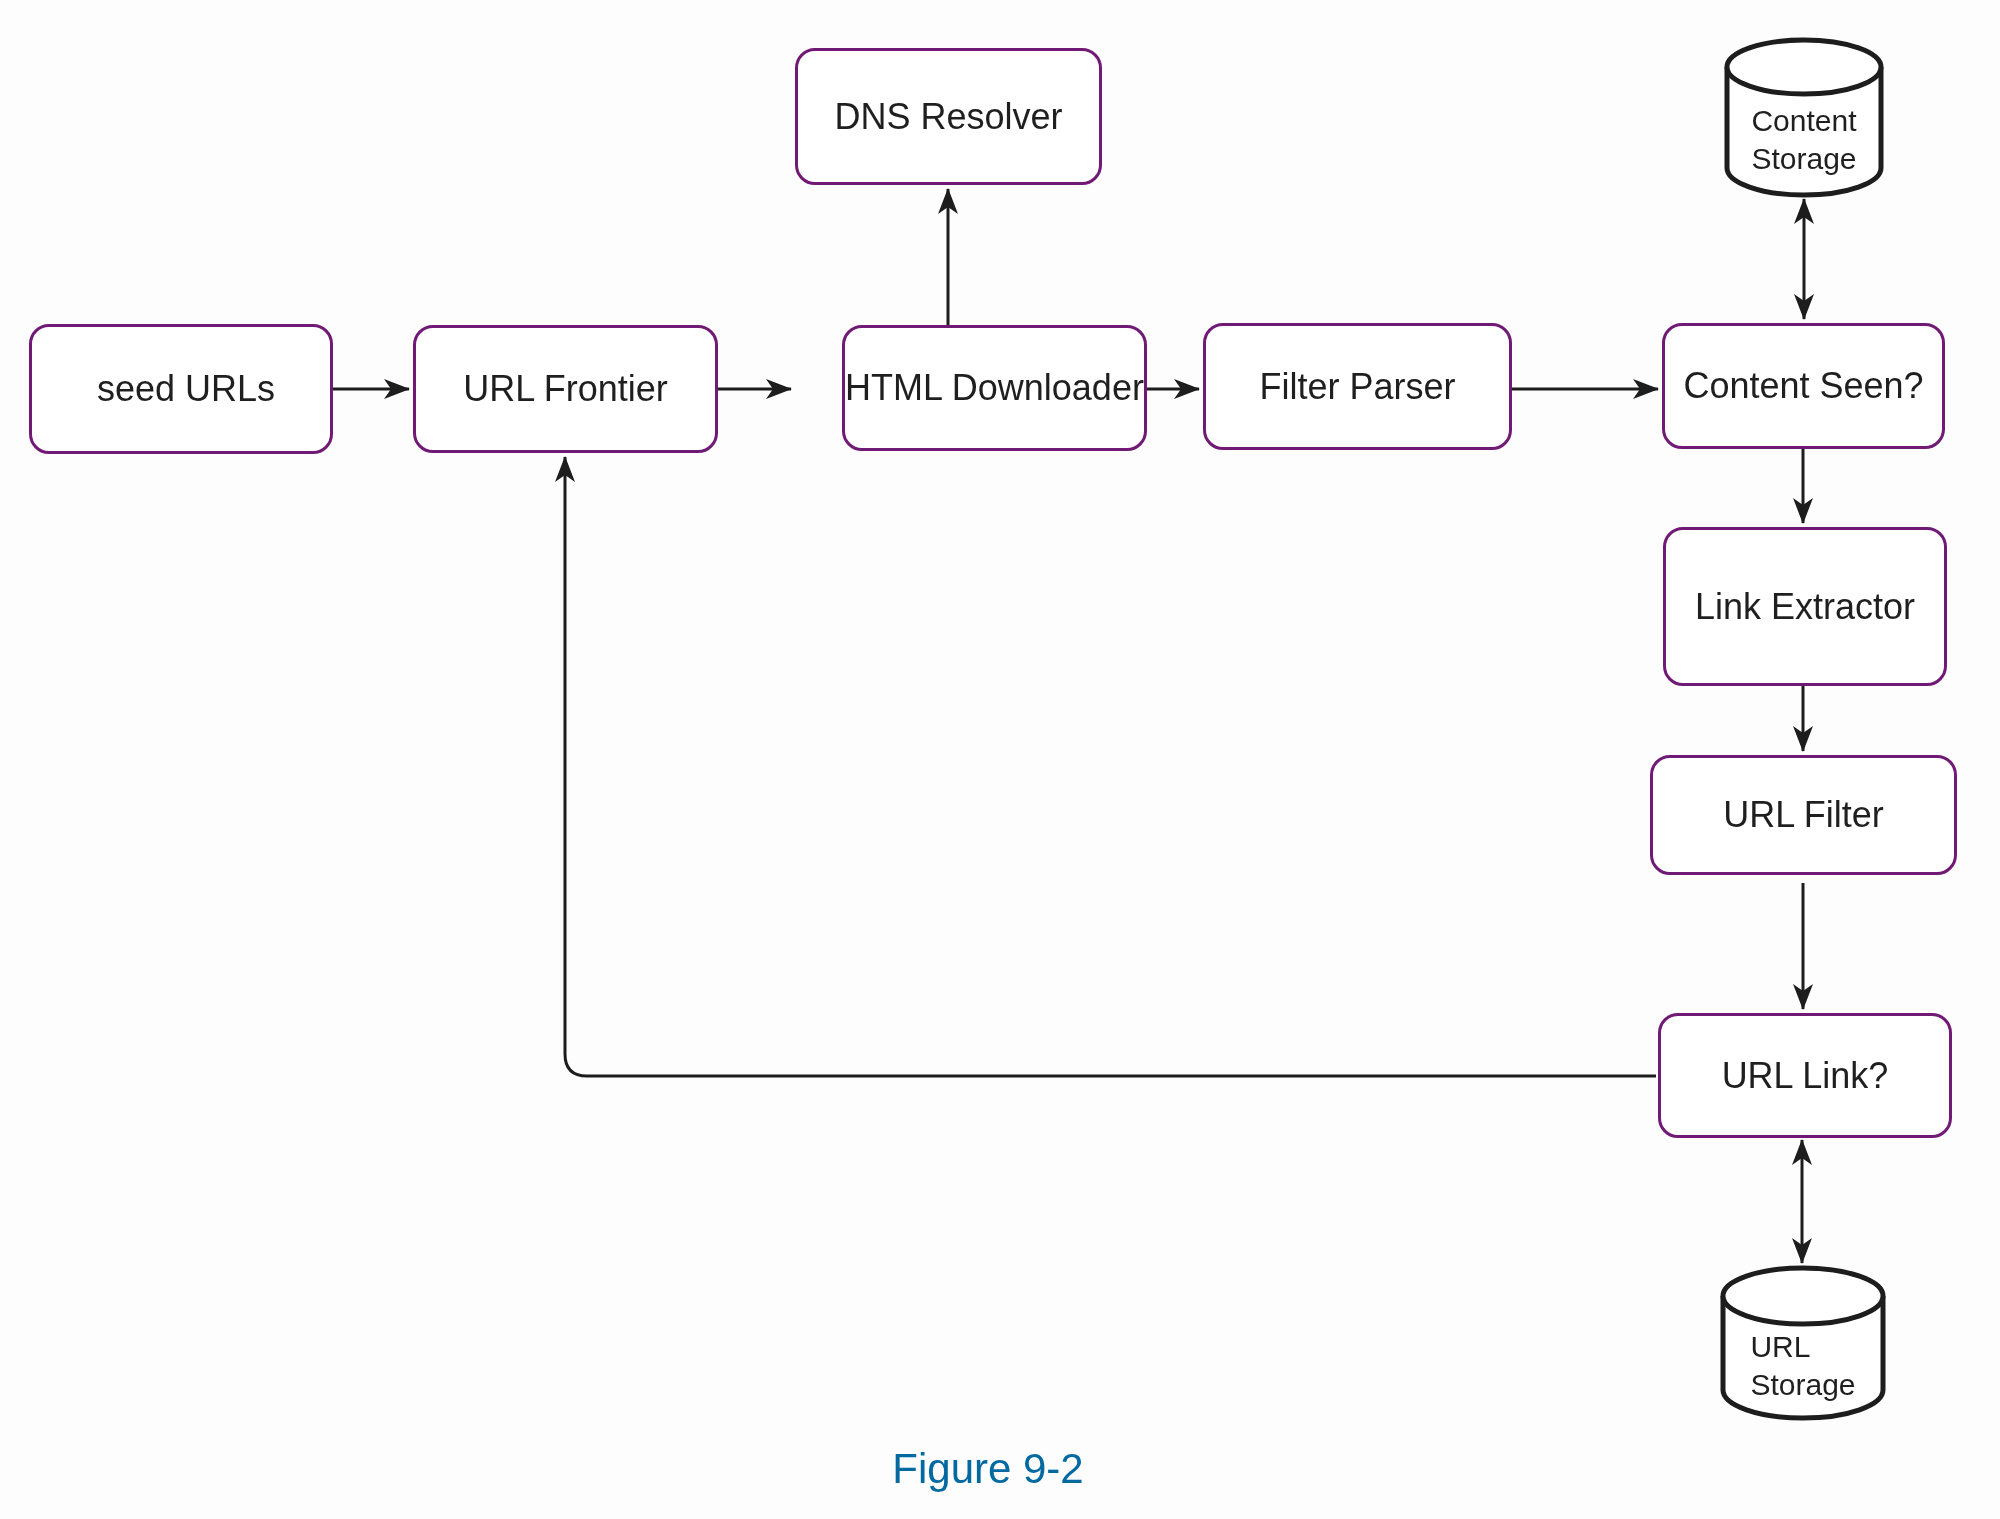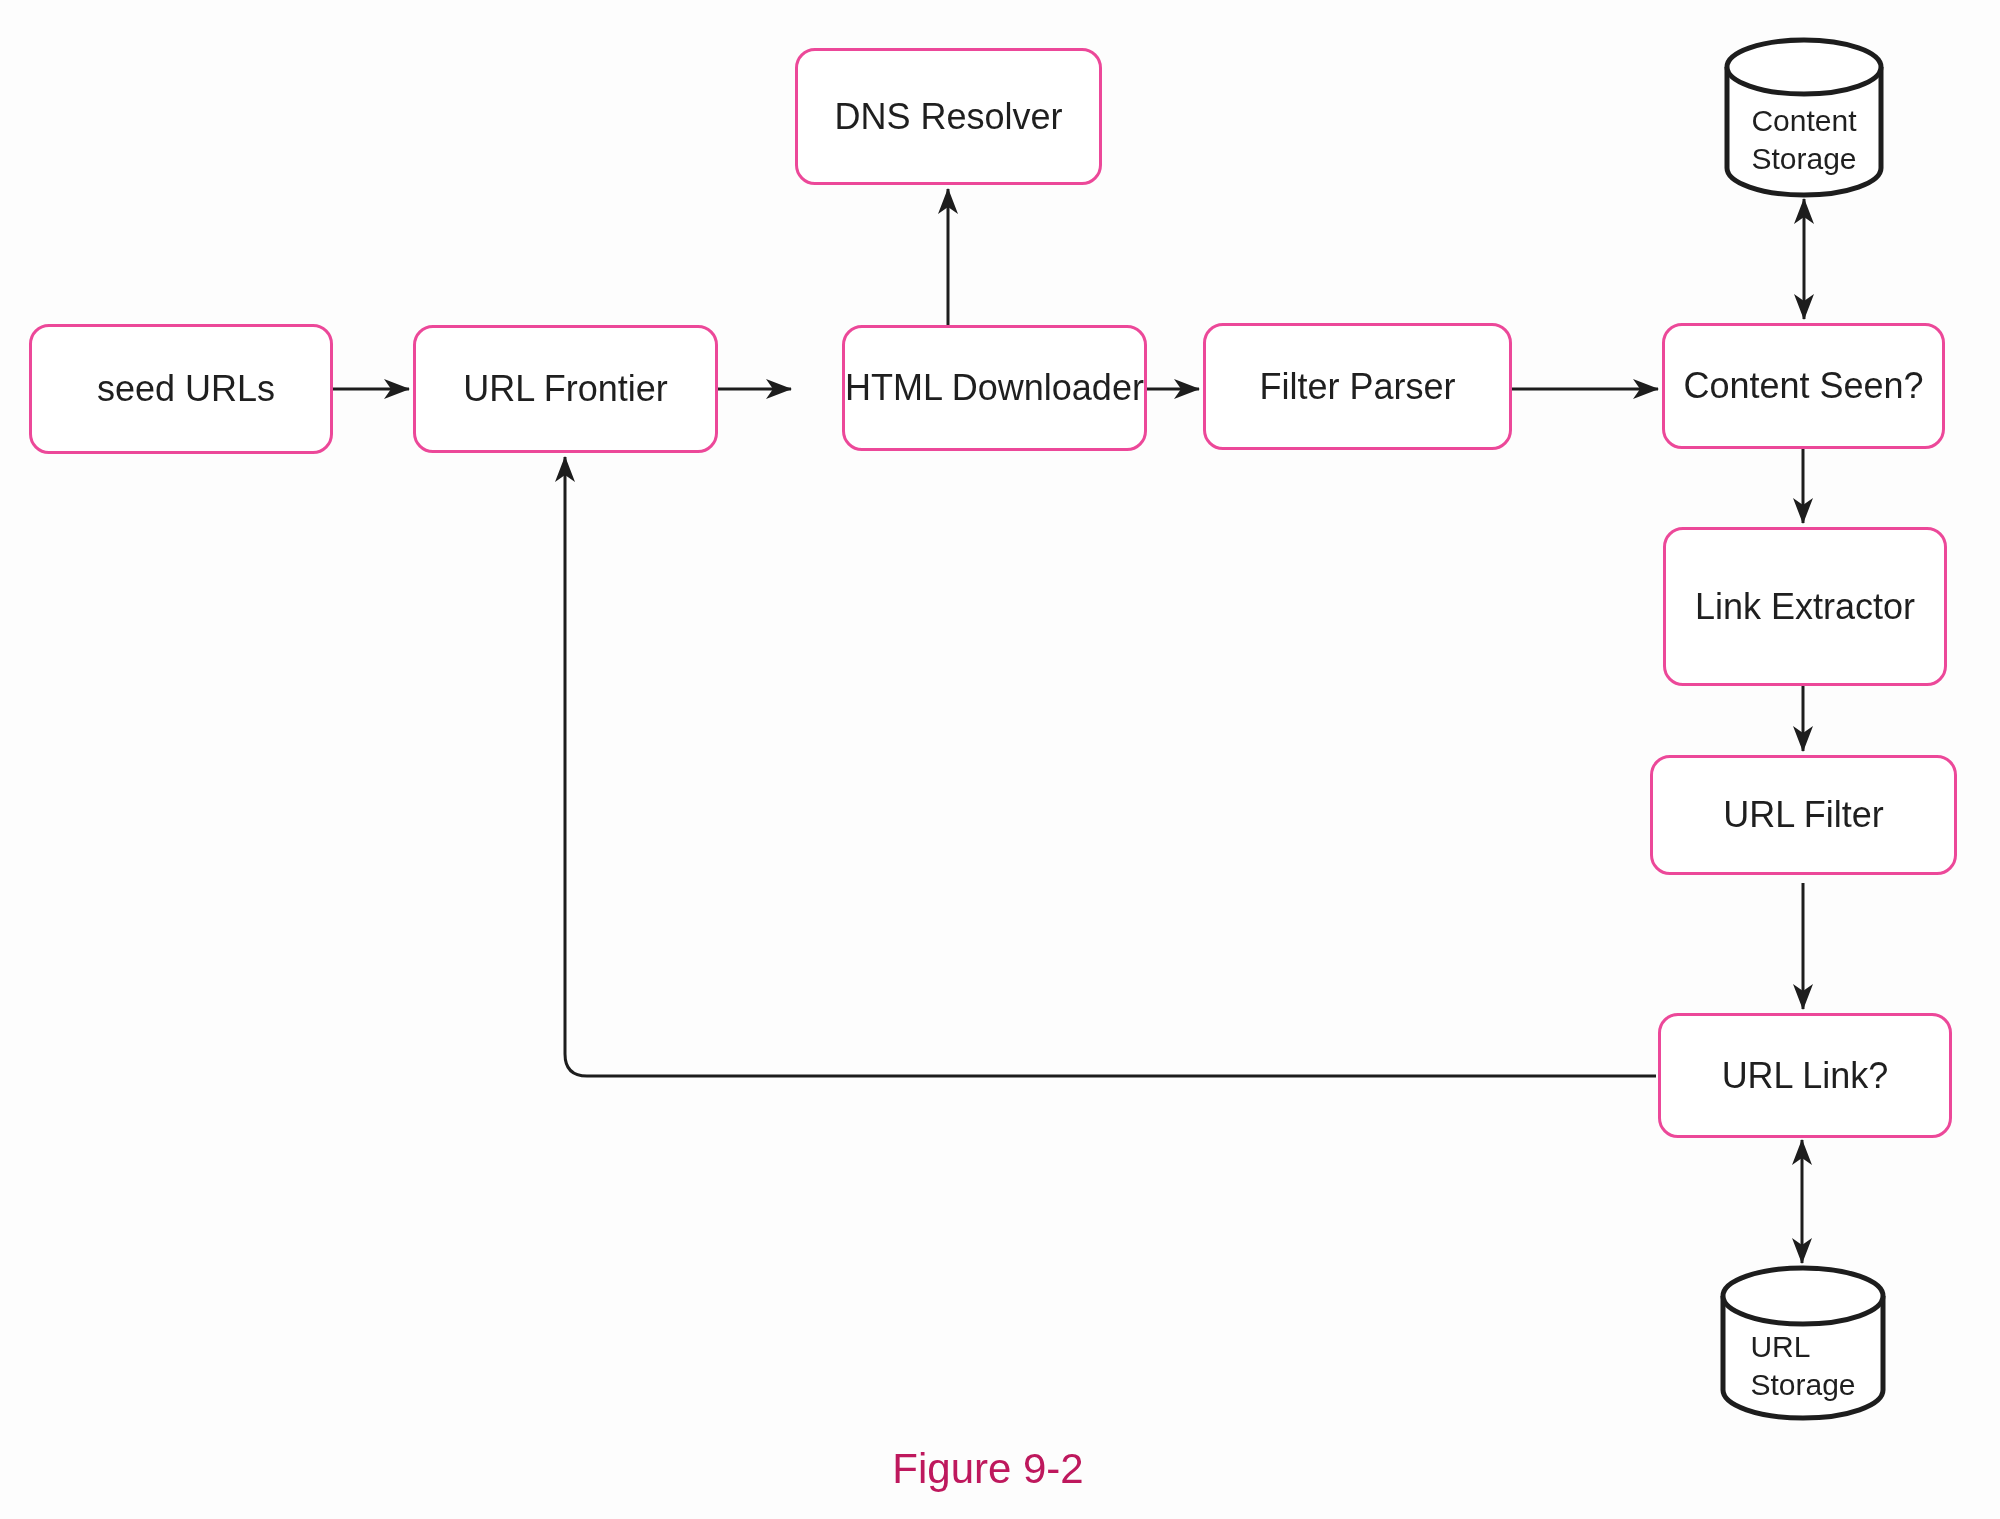--- a/index.html
+++ b/index.html
@@ -18,21 +18,21 @@
   }
   .stage svg.connectors {
     position: absolute;
     left: 0; top: 0;
     width: 2000px;
     height: 1519px;
   }
   .node {
     position: absolute;
     box-sizing: border-box;
-    border: 3px solid #ec4899;
+    border: 3px solid #701a75;
     border-radius: 20px;
     background: #ffffff;
     display: flex;
     align-items: center;
     justify-content: center;
   }
   .node .label {
     font-size: 36px;
     line-height: 42px;
     white-space: nowrap;
@@ -52,21 +52,21 @@
     color: #1f1f1f;
   }
   .caption {
     position: absolute;
     left: 750px;
     top: 1443px;
     width: 476px;
     text-align: center;
     font-size: 42px;
     line-height: 52px;
-    color: #be185d;
+    color: #0369a1;
   }
 </style>
 </head>
 <body>
 
 <div class="stage">
 
   <svg class="connectors" viewBox="0 0 2000 1519">
     <defs>
       <marker id="ah" viewBox="0 0 28 22" refX="26" refY="11" markerWidth="28" markerHeight="22" markerUnits="userSpaceOnUse" orient="auto-start-reverse">

